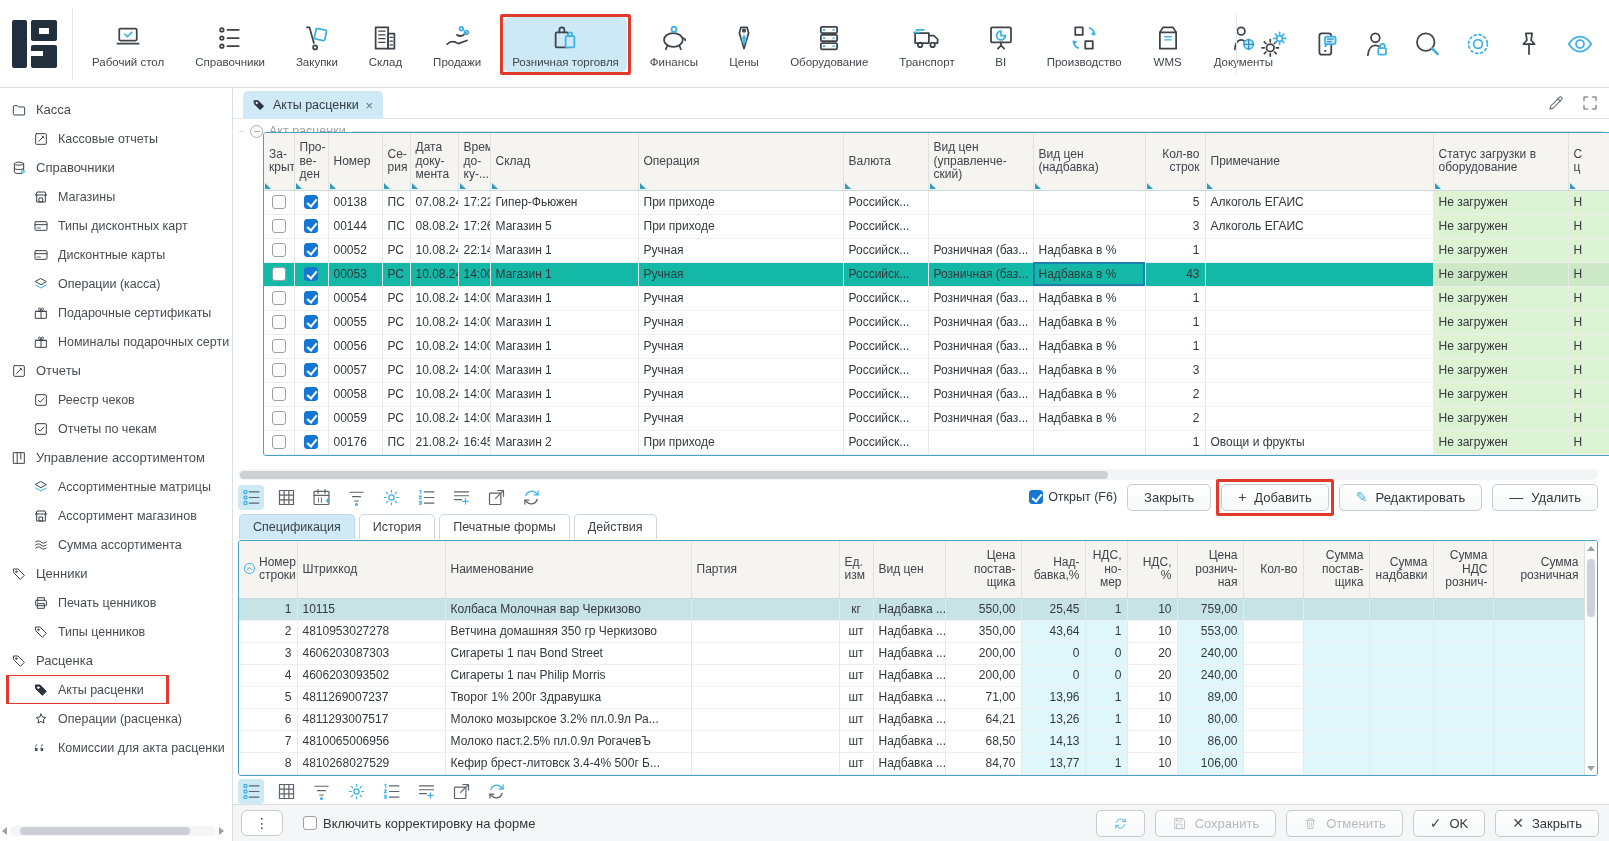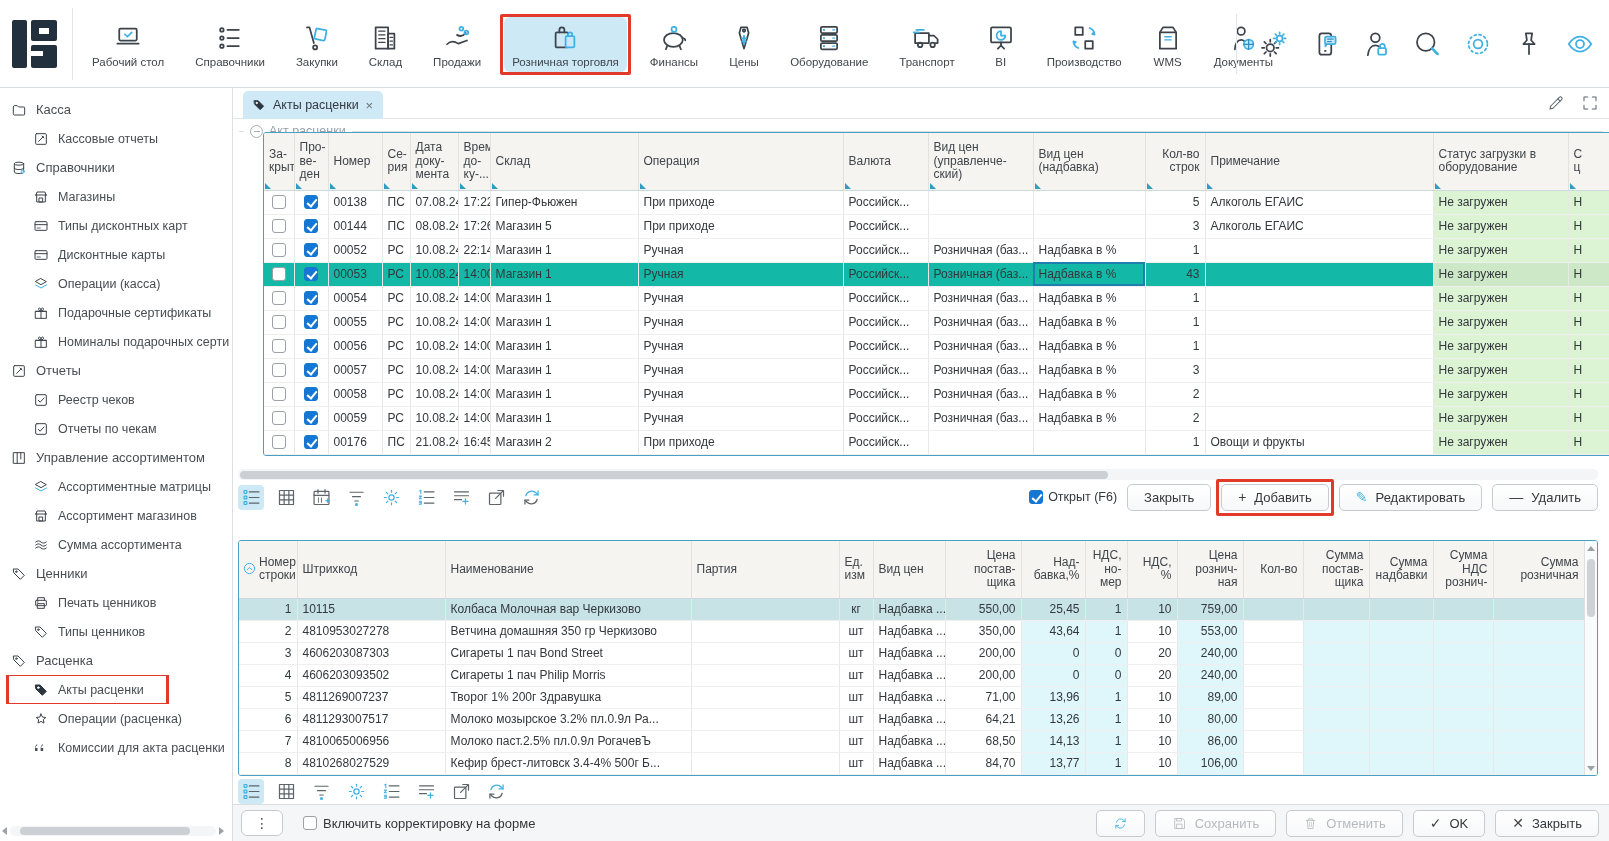--- a/index.html
+++ b/index.html
@@ -979,20 +979,34 @@
               <span>Редактировать</span>
             </button>
             <button class="btn">
               <span class="bic">—</span>
               <span>Удалить</span>
             </button>
           </span>
       </div>
     </div>
 
+    <div class="dtabs" id="detailTabs">
+        <div class="dtab active">
+          <span>Спецификация</span>
+        </div>
+        <div class="dtab">
+          <span>История</span>
+        </div>
+        <div class="dtab">
+          <span>Печатные формы</span>
+        </div>
+        <div class="dtab">
+          <span>Действия</span>
+        </div>
+      </div>
 
     <div class="twrap" id="specWrap">
       <table class="grid" id="specTable">
           <colgroup>
             <col style="width:58px">
             <col style="width:148px">
             <col style="width:246px">
             <col style="width:148px">
             <col style="width:34px">
             <col style="width:72px">

